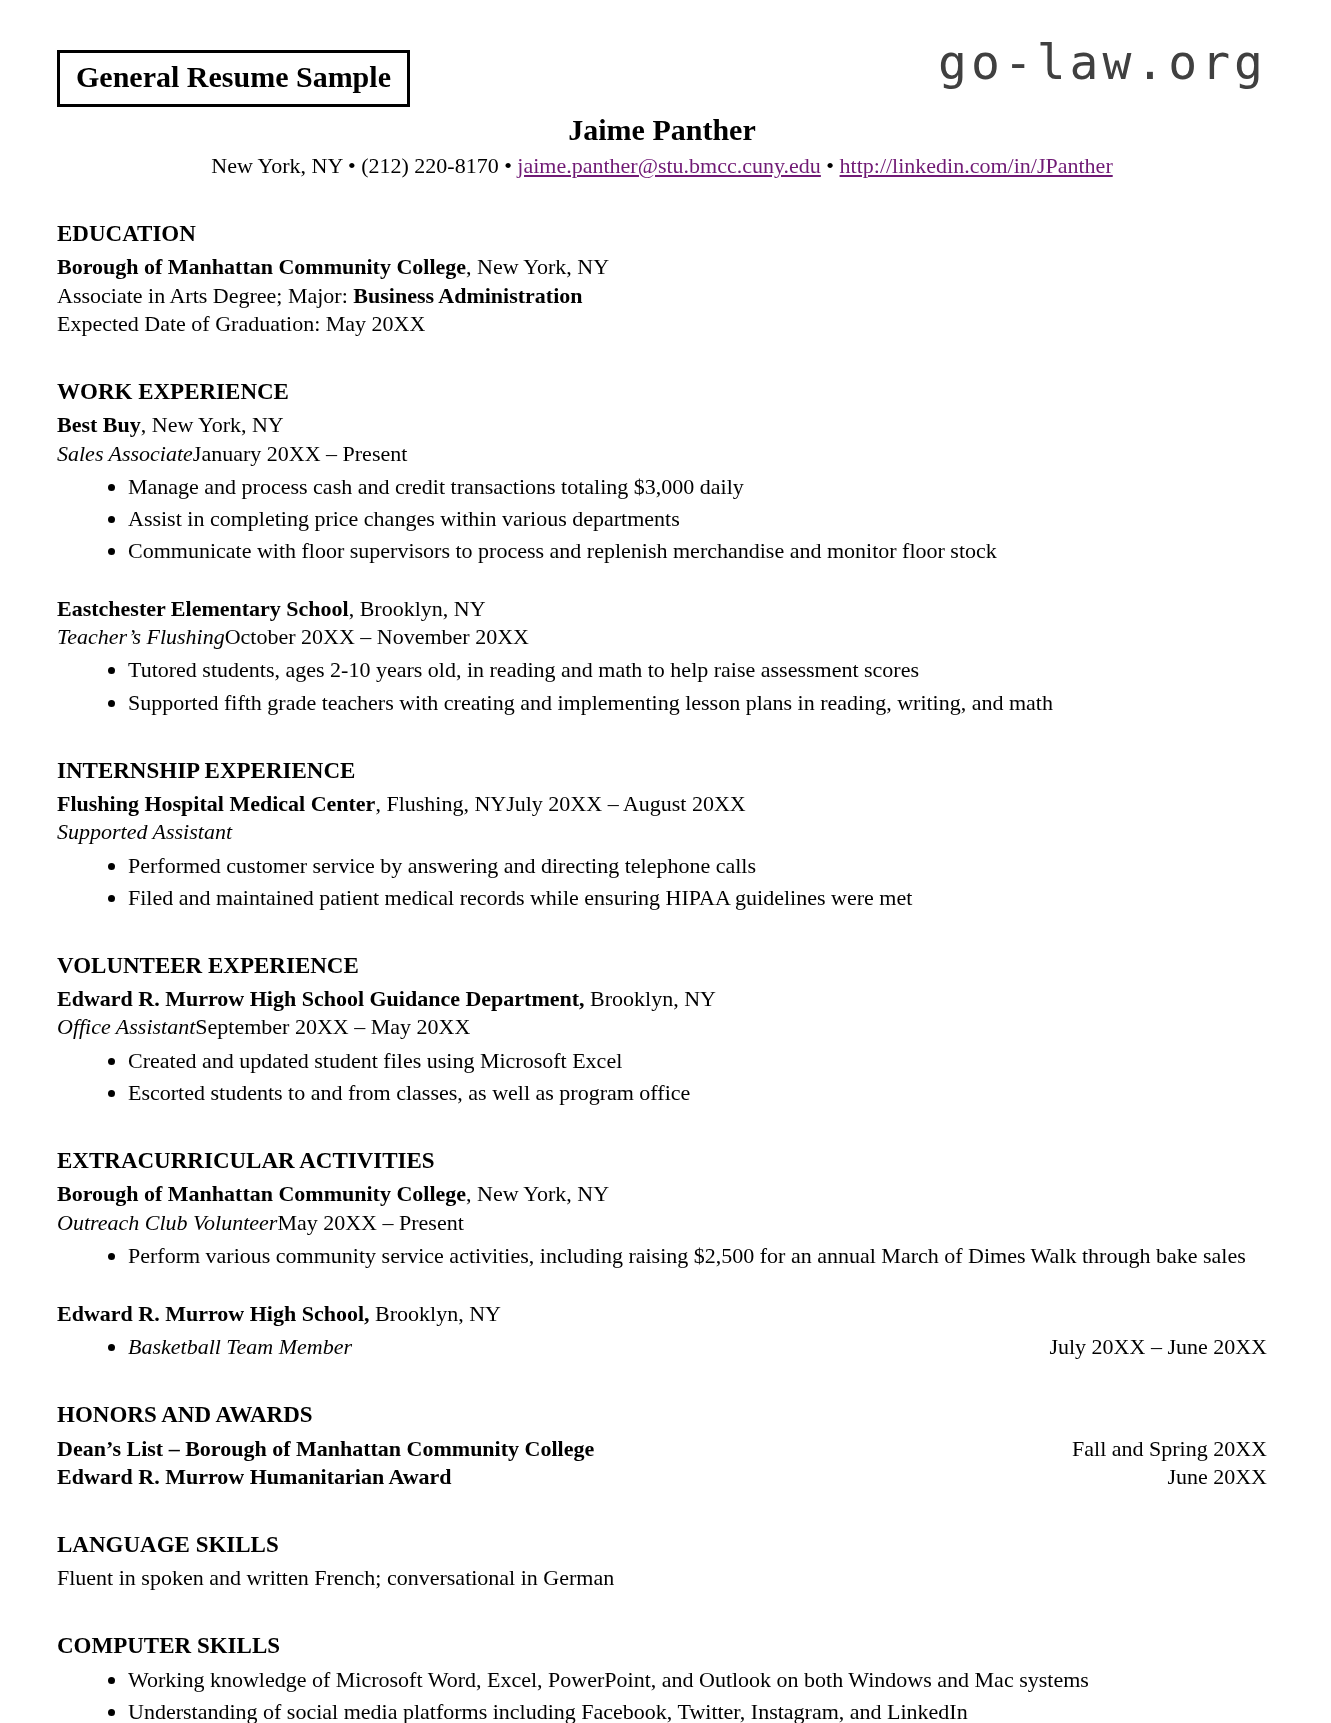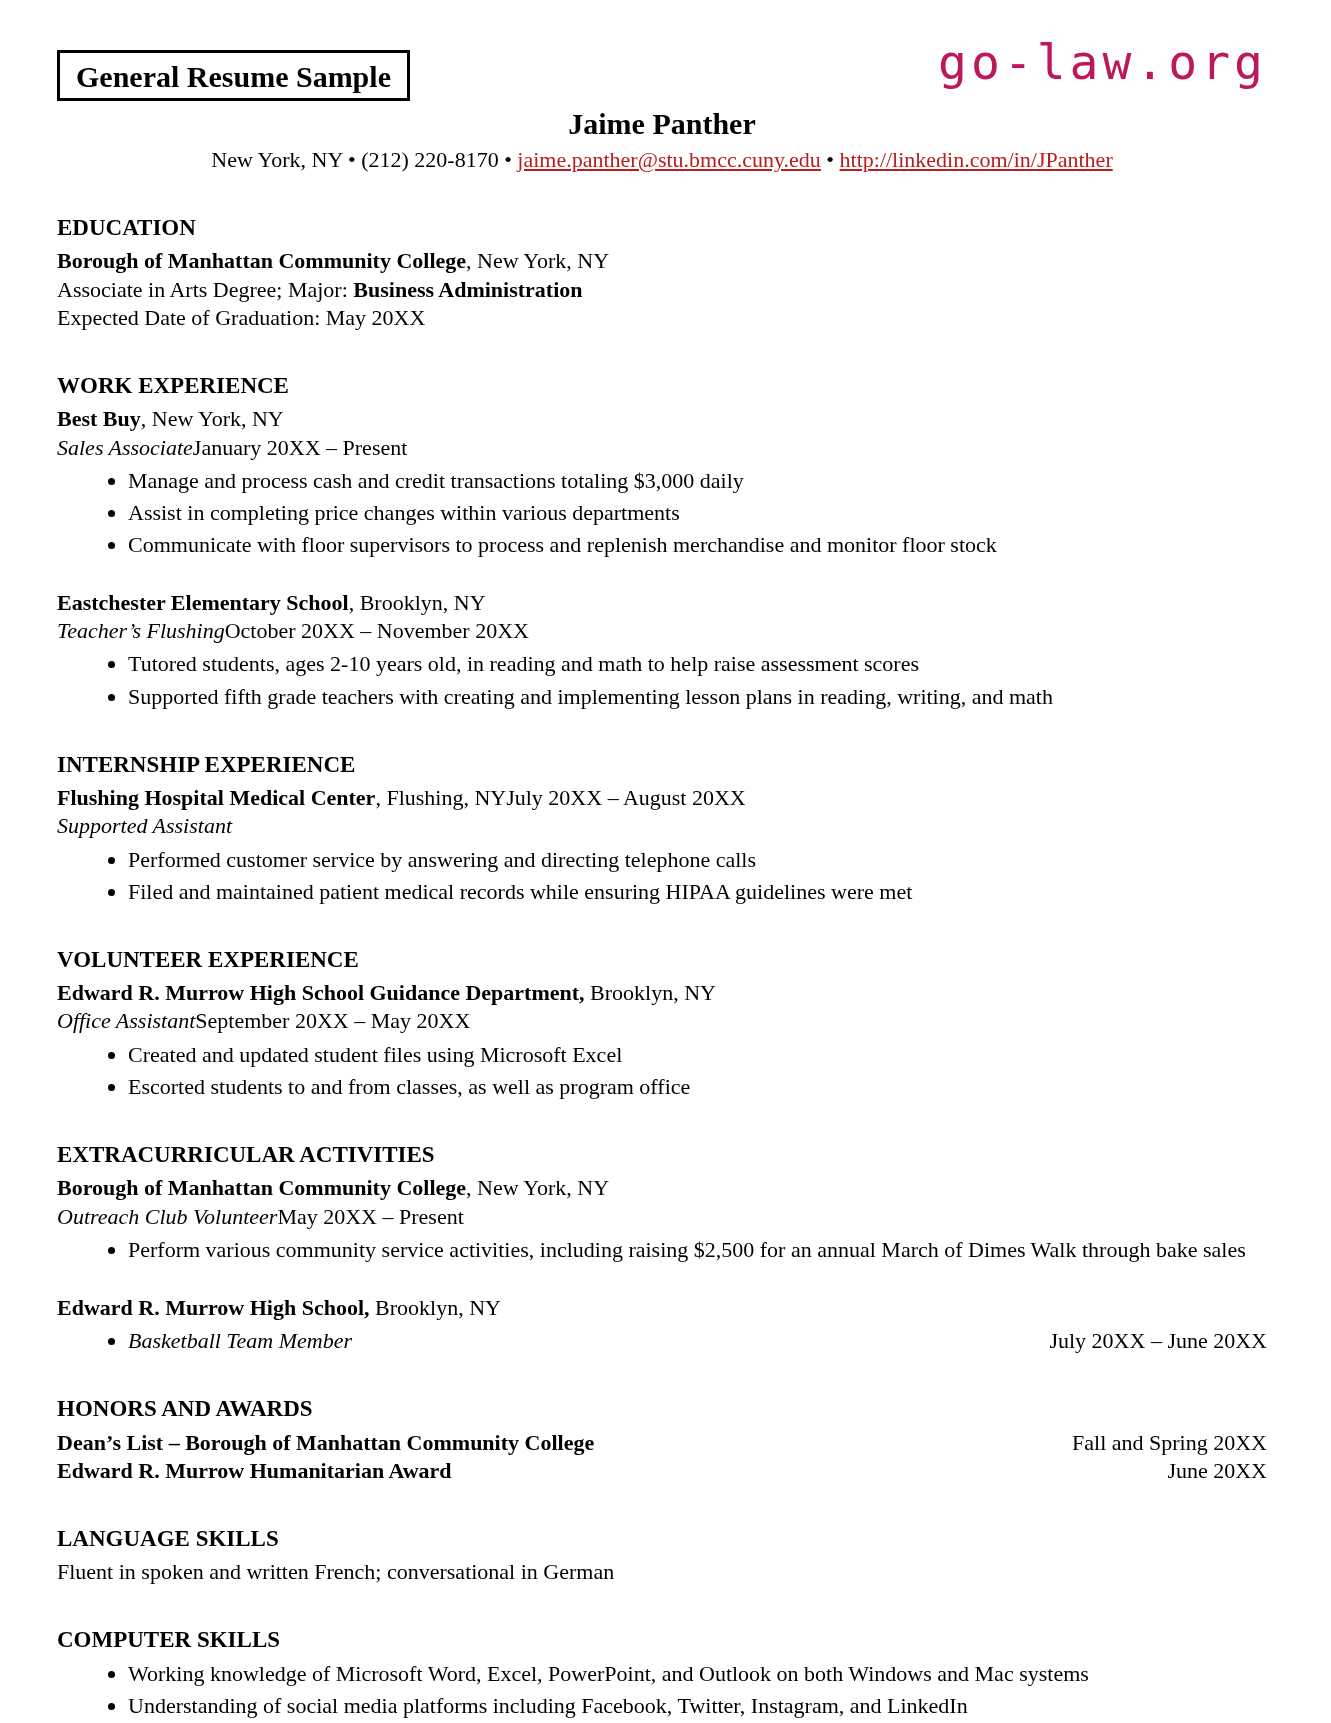--- a/index.html
+++ b/index.html
@@ -11,35 +11,35 @@
   }
   .page {
     width: 1331px; height: 1723px;
     padding: 38px 64px 40px 57px;
   }
   
   .header-top {
     display: flex; justify-content: space-between; align-items: flex-start;
   }
   .badge {
-    border: 3px solid #000; padding: 7px 16px 3px;
+    border: 3px solid #000; padding: 7px 16px 9px;
     font-weight: bold; font-size: 30px; line-height: 1.15;
     margin-top: 12px;
   }
   .brand {
     font-family: "DejaVu Sans Mono", monospace;
-    font-size: 48px; letter-spacing: 4px; color: #be185d;
+    font-size: 48px; letter-spacing: 4px; color: #404040;
     line-height: 1.0;
   }
   .name {
     text-align: center; font-weight: bold; font-size: 30px;
     margin-top: 4px;
   }
   .contact { text-align: center; margin-top: 3px; }
-  .link { color: #b91c1c; text-decoration: underline; cursor: pointer; }
+  .link { color: #701a75; text-decoration: underline; cursor: pointer; }
   
   .section { margin-top: 39px; }
   .section:first-of-type { margin-top: 36px; }
   h2 {
     font-size: 23px; font-weight: bold;
     text-decoration-thickness: 2px; text-underline-offset: 4px;
     margin-bottom: 5px;
   }
   .entry { margin-top: 0; }
   .entry + .entry { margin-top: 30px; }

